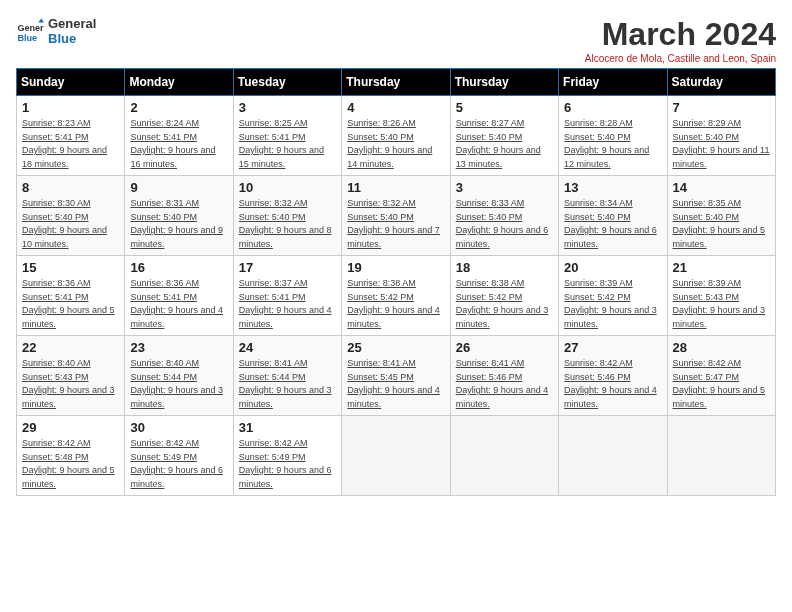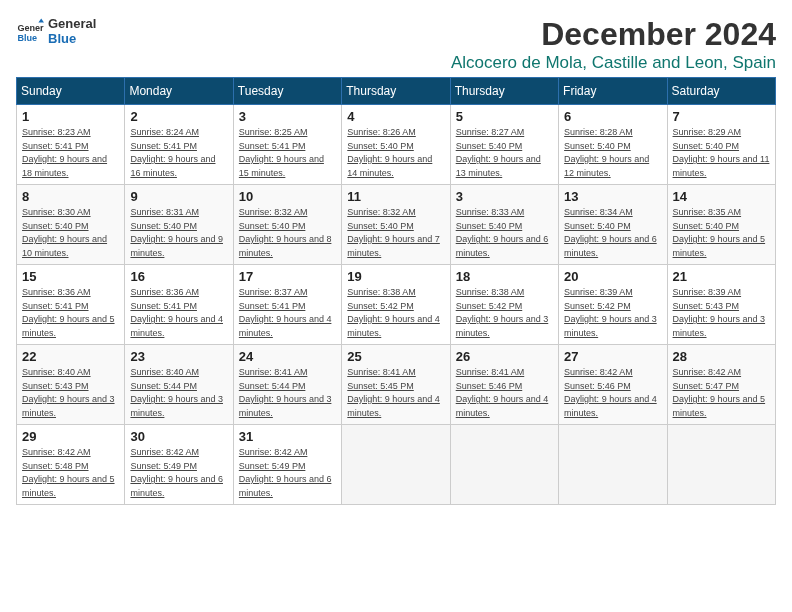--- a/index.html
+++ b/index.html
@@ -27,33 +27,33 @@
     }
     .title-area {
       text-align: right;
     }
     .month-title {
       font-size: 32px;
       font-weight: bold;
       color: #333;
     }
     .location-title {
-      font-size: 17px;
-      color: #0f766e;
+      font-size: 10px;
+      color: #b91c1c;
     }
     table {
       width: 100%;
       border-collapse: collapse;
       table-layout: fixed;
     }
     th {
-      background-color: #0c4a6e;
+      background-color: #000000;
       color: #fff;
       font-size: 12px;
-      font-weight: normal;
+      font-weight: bold;
       padding: 6px 4px;
       text-align: left;
       border: 1px solid #2c6fad;
     }
     td {
       vertical-align: top;
       border: 1px solid #ccc;
       padding: 4px 5px;
       font-size: 9.5px;
       color: #444;
@@ -91,21 +91,21 @@
       <text x="2" y="20" font-size="13" font-weight="bold" fill="#333">General</text>
       <text x="2" y="34" font-size="13" font-weight="bold" fill="#1a6db5">Blue</text>
       <polygon points="32,8 40,8 36,2" fill="#1a6db5"></polygon>
     </svg>
     <div>
       <div style="font-size:13px; font-weight:bold; color:#333;">General</div>
       <div style="font-size:13px; font-weight:bold; color:#1a6db5;">Blue</div>
     </div>
   </div>
   <div class="title-area">
-    <div class="month-title">December 2024</div>
+    <div class="month-title">March 2024</div>
     <div class="location-title">Alcocero de Mola, Castille and Leon, Spain</div>
   </div>
 </div>
 
 <table>
   <thead>
     <tr>
       <th>Sunday</th>
       <th>Monday</th>
       <th>Tuesday</th>

